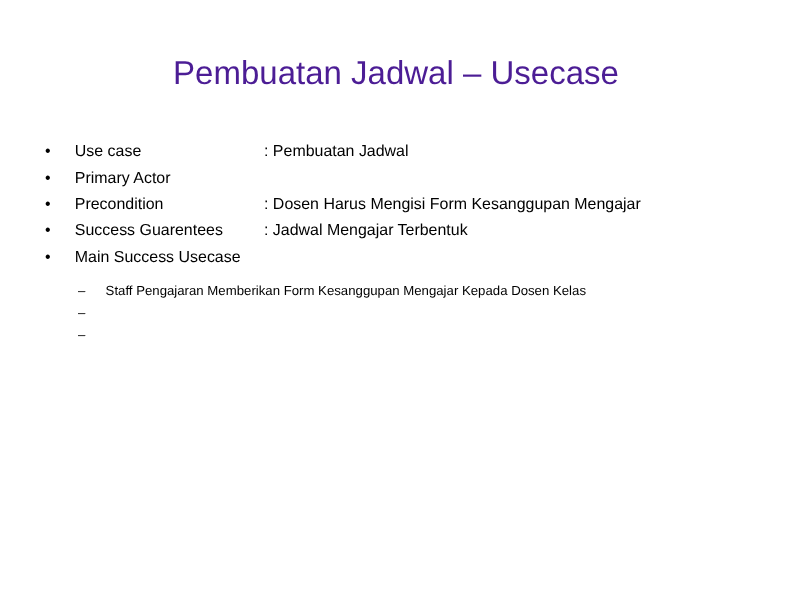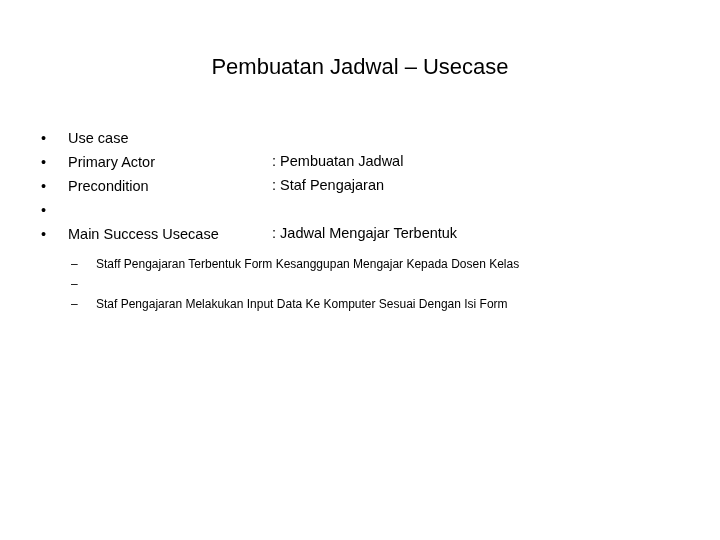--- a/index.html
+++ b/index.html
@@ -26,25 +26,25 @@
     background: #ffffff;
   }
 
   
   .slide-title {
     position: absolute;
     left: 0;
     top: 48px;
     width: 720px;
     text-align: center;
-    font-size: 22px;
+    font-size: 30px;
     font-weight: normal;
     line-height: 38px;
     letter-spacing: 0px;
-    color: #000000;
+    color: #4c1d95;
     white-space: nowrap;
   }
 
   
   .body-block {
     position: absolute;
     left: 0;
     top: 126px;
     width: 720px;
   }
@@ -68,24 +68,23 @@
     text-align: left;
   }
   .l1-label {
     position: absolute;
     left: 68px;
     top: 0;
     line-height: 24px;
   }
   .l1-value {
     position: absolute;
-    left: 272px;
+    left: 240px;
     top: 0;
     line-height: 24px;
-    margin-top: 23px;
   }
 
   
   .l2-list {
     position: relative;
     margin-top: 8px;
   }
   .l2-row {
     position: relative;
     height: 20px;
@@ -120,46 +119,46 @@
 
     <div class="l1-row">
       <span class="l1-bullet">•</span>
       <span class="l1-label">Use case</span>
       <span class="l1-value"><span>:</span> <span>Pembuatan Jadwal</span></span>
     </div>
 
     <div class="l1-row">
       <span class="l1-bullet">•</span>
       <span class="l1-label">Primary Actor</span>
-      <span class="l1-value"><span>:</span> <span>Staf Pengajaran</span></span>
     </div>
 
     <div class="l1-row">
       <span class="l1-bullet">•</span>
       <span class="l1-label">Precondition</span>
+      <span class="l1-value"><span>:</span> <span>Dosen Harus Mengisi Form Kesanggupan Mengajar</span></span>
     </div>
 
     <div class="l1-row">
       <span class="l1-bullet">•</span>
+      <span class="l1-label">Success Guarentees</span>
       <span class="l1-value"><span>:</span> <span>Jadwal Mengajar Terbentuk</span></span>
     </div>
 
     <div class="l1-row">
       <span class="l1-bullet">•</span>
       <span class="l1-label">Main Success Usecase</span>
     </div>
 
     <div class="l2-list">
       <div class="l2-row">
         <span class="l2-dash">–</span>
-        <span class="l2-text">Staff Pengajaran Terbentuk Form Kesanggupan Mengajar Kepada Dosen Kelas</span>
+        <span class="l2-text">Staff Pengajaran Memberikan Form Kesanggupan Mengajar Kepada Dosen Kelas</span>
       </div>
       <div class="l2-row">
         <span class="l2-dash">–</span>
       </div>
       <div class="l2-row">
         <span class="l2-dash">–</span>
-        <span class="l2-text">Staf Pengajaran Melakukan Input Data Ke Komputer Sesuai Dengan Isi Form</span>
       </div>
     </div>
 
   </div>
 </div>
 
 </body></html>

